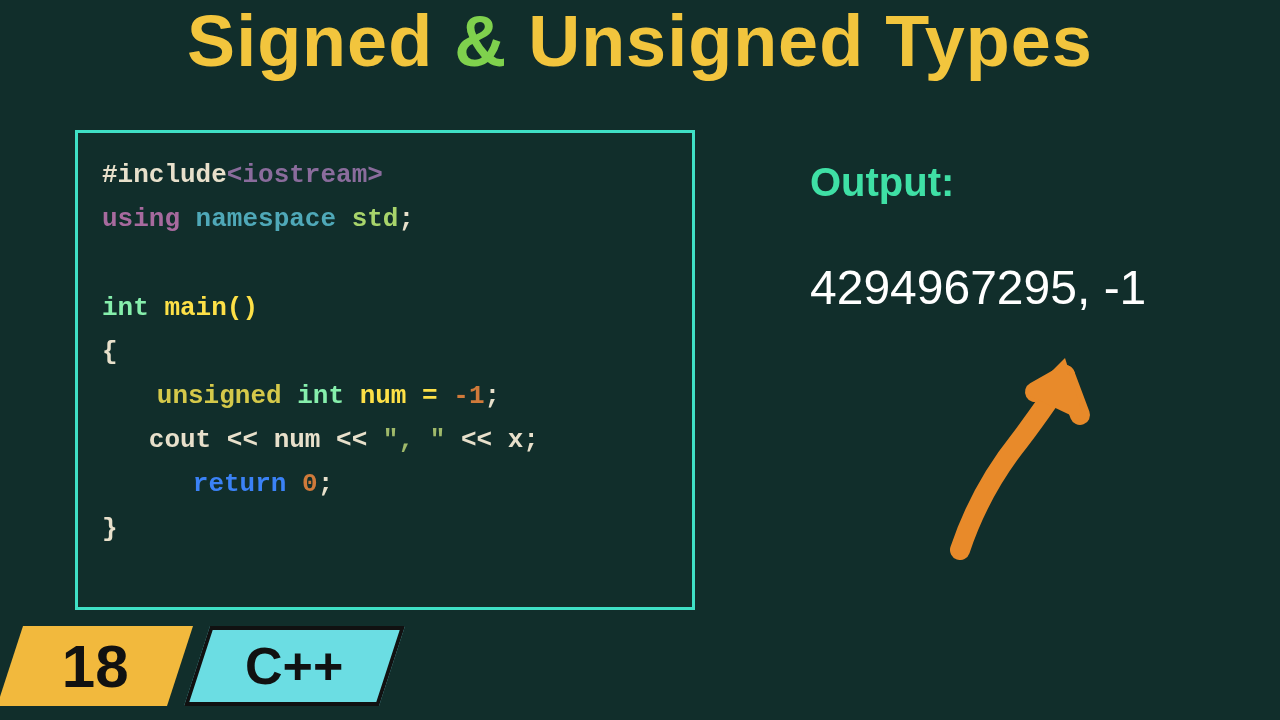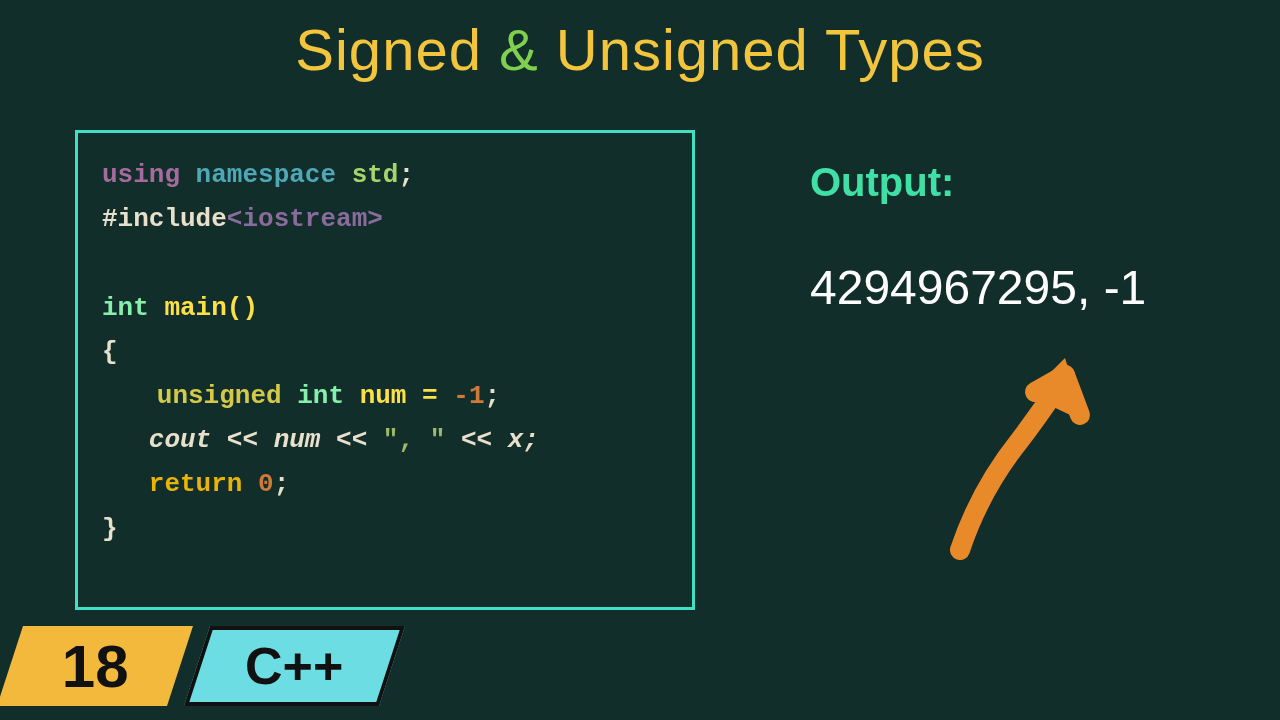--- a/index.html
+++ b/index.html
@@ -5,26 +5,26 @@
   * { margin: 0; padding: 0; box-sizing: border-box; }
   body {
     width: 1280px;
     height: 720px;
     background: #112e2b;
     font-family: 'Segoe UI', Arial, sans-serif;
     position: relative;
     overflow: hidden;
   }
   .title {
-    font-size: 58px;
-    font-weight: 400;
+    font-size: 72px;
+    font-weight: 700;
     color: #f2c53d;
     text-align: center;
     letter-spacing: 1px;
-    padding-top: 16px;
+    padding-top: 0;
     font-family: 'Segoe UI', Arial Black, sans-serif;
   }
   .title .amp { color: #7fd14d; }
   .code-box {
     position: absolute;
     left: 75px;
     top: 130px;
     width: 620px;
     height: 480px;
     border: 3px solid #3fe0c5;
@@ -39,22 +39,22 @@
   .kw-inc   { color: #8a6c9c; }
   .kw-using { color: #a76a9e; }
   .kw-ns    { color: #4fa8b8; }
   .kw-std   { color: #a8d46b; }
   .kw-type  { color: #86efac; }
   .kw-uns   { color: #d5c94a; margin-left: 8px; }
   .kw-func  { color: #fde047; }
   .kw-punc  { color: #e8e0cb; }
   .kw-num   { color: #d07a3a; }
   .kw-str   { color: #9fb96a; }
-  .kw-ret   { color: #eab308; }
-  .kw-cout  { color: #e8e0cb; font-style: italic; }
+  .kw-ret   { color: #3b82f6; margin-left: 44px; }
+  .kw-cout  { color: #e8e0cb; }
 
   .output-label {
     position: absolute;
     left: 810px;
     top: 160px;
     font-size: 40px;
     font-weight: 700;
     color: #3fe0a5;
   }
   .output-value {
@@ -114,22 +114,22 @@
   }
 </style>
 </head>
 <body>
 
 <div class="title">
   <span>Signed </span><span class="amp">&amp;</span><span> Unsigned Types</span>
 </div>
 
 <div class="code-box">
+  <div><span class="kw-pre">#include</span><span class="kw-inc">&lt;iostream&gt;</span></div>
   <div><span class="kw-using">using</span><span class="kw-ns"> namespace</span><span class="kw-std"> std</span><span class="kw-punc">;</span></div>
-  <div><span class="kw-pre">#include</span><span class="kw-inc">&lt;iostream&gt;</span></div>
   <div>&nbsp;</div>
   <div><span class="kw-type">int</span><span class="kw-func"> main()</span></div>
   <div><span class="kw-punc">{</span></div>
   <div><span style="white-space:pre;">   </span><span class="kw-uns">unsigned</span><span class="kw-type"> int</span><span class="kw-func"> num = </span><span class="kw-num">-1</span><span class="kw-punc">;</span></div>
   <div><span style="white-space:pre;">   </span><span class="kw-cout">cout &lt;&lt; num &lt;&lt; </span><span class="kw-str">", "</span><span class="kw-cout"> &lt;&lt; x;</span></div>
   <div><span style="white-space:pre;">   </span><span class="kw-ret">return</span><span class="kw-num"> 0</span><span class="kw-punc">;</span></div>
   <div><span class="kw-punc">}</span></div>
 </div>
 
 <div class="output-label">Output:</div>

